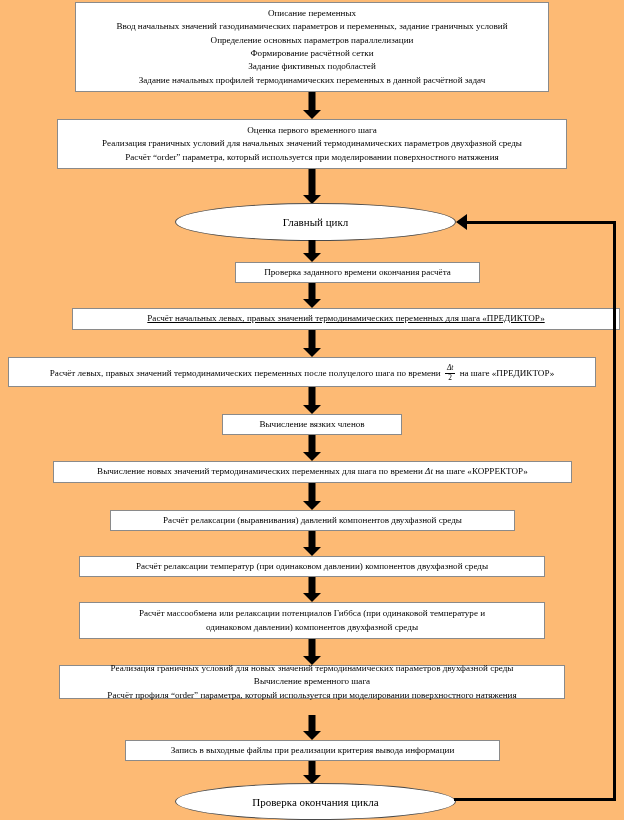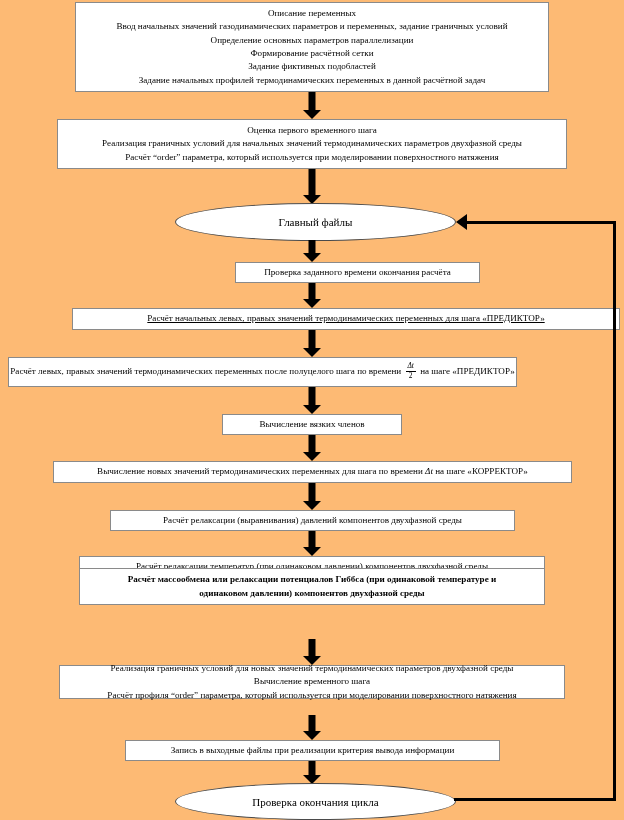--- a/index.html
+++ b/index.html
@@ -127,21 +127,21 @@
     <span class="ln">Реализация граничных условий для начальных значений термодинамических параметров двухфазной среды</span>
     <span class="ln">Расчёт “order” параметра, который используется при моделировании поверхностного натяжения</span>
   </div>
 
   <div class="arrow" style="left:312px; top:169px; height:36px;">
     <div class="shaft" style="height:26px;"></div>
     <div class="head" style="top:26px;"></div>
   </div>
 
   <div class="ellipse" style="left:175px; top:203px; width:281px; height:38px;">
-    <span>Главный файлы</span>
+    <span>Главный цикл</span>
   </div>
 
   <div class="arrow" style="left:312px; top:240px; height:22px;">
     <div class="shaft" style="height:13px;"></div>
     <div class="head" style="top:13px;"></div>
   </div>
 
   <div class="node" style="left:195px; top:262px; width:245px; height:21px;margin-left:40px;">
     <span class="ln">Проверка заданного времени окончания расчёта</span>
   </div>
@@ -153,21 +153,21 @@
 
   <div class="node" style="left:72px; top:308px; width:548px; height:22px;text-decoration:underline;">
     <span class="ln">Расчёт начальных левых, правых значений термодинамических переменных для шага «ПРЕДИКТОР»</span>
   </div>
 
   <div class="arrow" style="left:312px; top:330px; height:27px;">
     <div class="shaft" style="height:18px;"></div>
     <div class="head" style="top:18px;"></div>
   </div>
 
-  <div class="node" style="left:8px; top:357px; width:509px; height:30px;">
+  <div class="node" style="left:8px; top:357px; width:588px; height:30px;justify-content:flex-end;">
     <span class="ln">
       <span>Расчёт левых, правых значений термодинамических переменных после полуцелого шага по времени </span><span class="frac">
           <span class="num">Δt</span>
           <span class="den">2</span>
         </span><span> на шаге «ПРЕДИКТОР»</span>
     </span>
   </div>
 
   <div class="arrow" style="left:312px; top:387px; height:27px;">
     <div class="shaft" style="height:18px;"></div>
@@ -205,21 +205,21 @@
 
   <div class="node" style="left:79px; top:556px; width:466px; height:21px;">
     <span class="ln">Расчёт релаксации температур (при одинаковом давлении) компонентов двухфазной среды</span>
   </div>
 
   <div class="arrow" style="left:312px; top:577px; height:25px;">
     <div class="shaft" style="height:16px;"></div>
     <div class="head" style="top:16px;"></div>
   </div>
 
-  <div class="node" style="left:79px; top:568px; width:466px; height:37px;font-weight:bold;">
+  <div class="node" style="left:79px; top:602px; width:466px; height:37px;">
     <span class="ln">Расчёт массообмена или релаксации потенциалов Гиббса (при одинаковой температуре и</span>
     <span class="ln">одинаковом давлении) компонентов двухфазной среды</span>
   </div>
 
   <div class="arrow" style="left:312px; top:639px; height:26px;">
     <div class="shaft" style="height:17px;"></div>
     <div class="head" style="top:17px;"></div>
   </div>
 
   <div class="node" style="left:59px; top:665px; width:506px; height:34px;">

